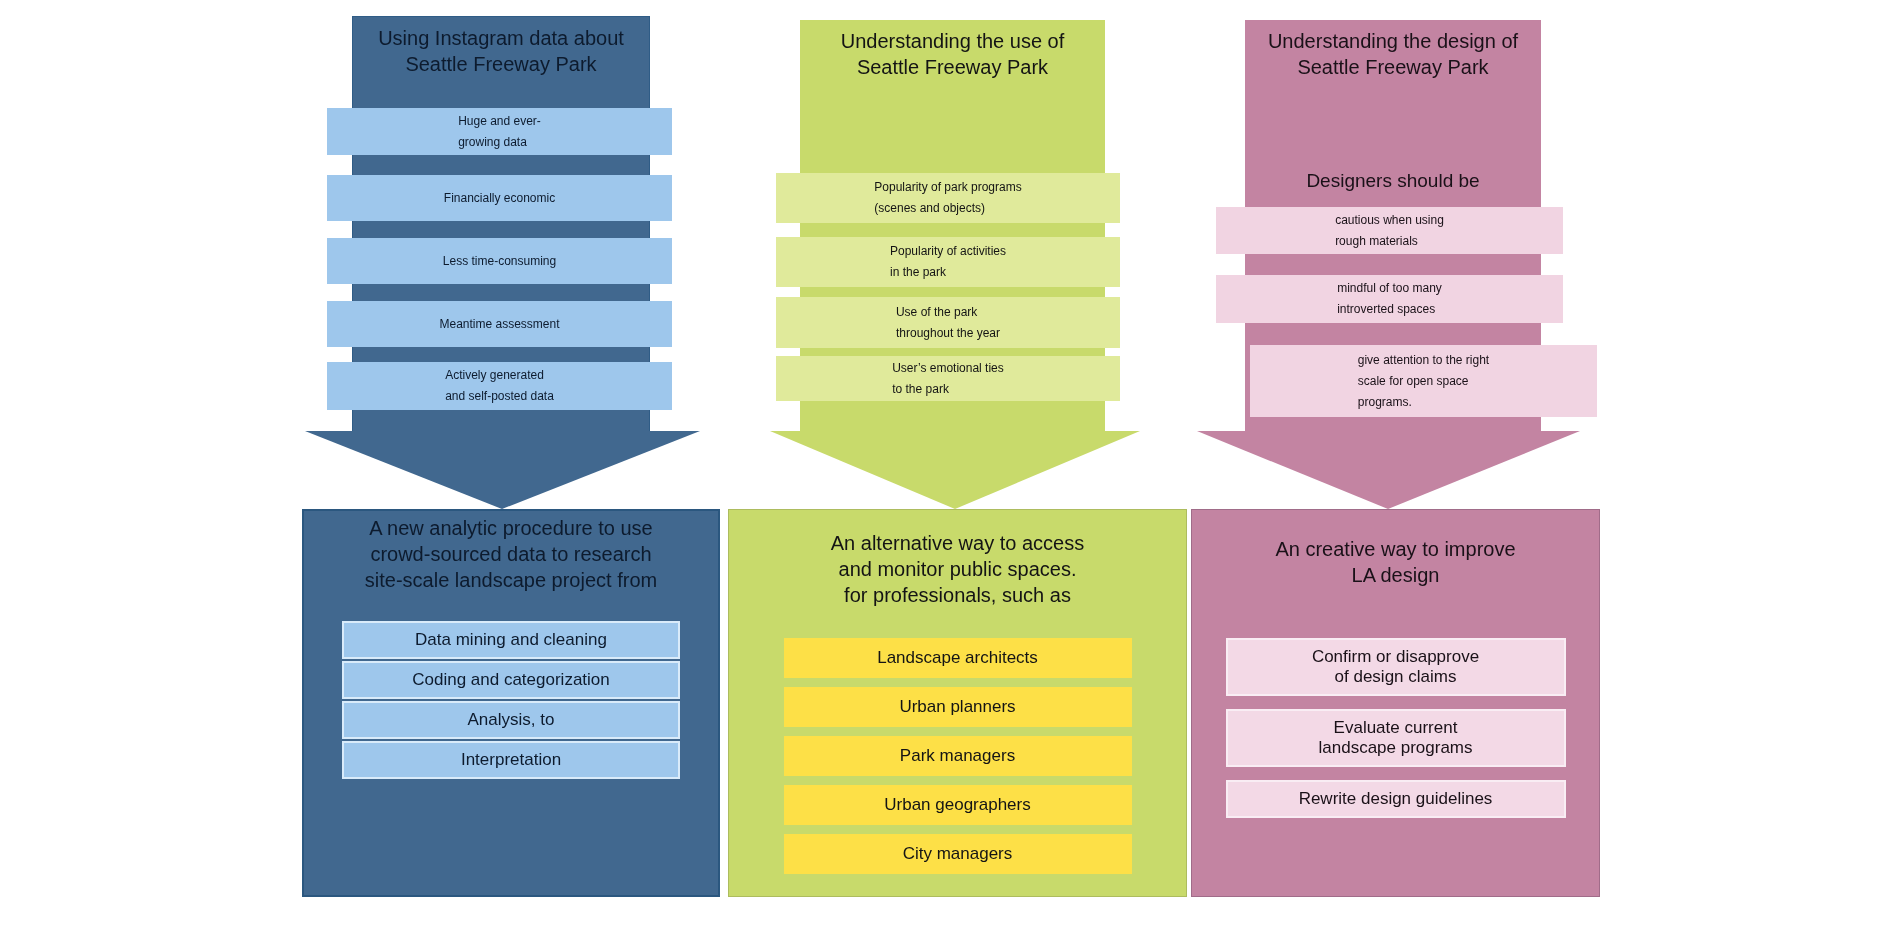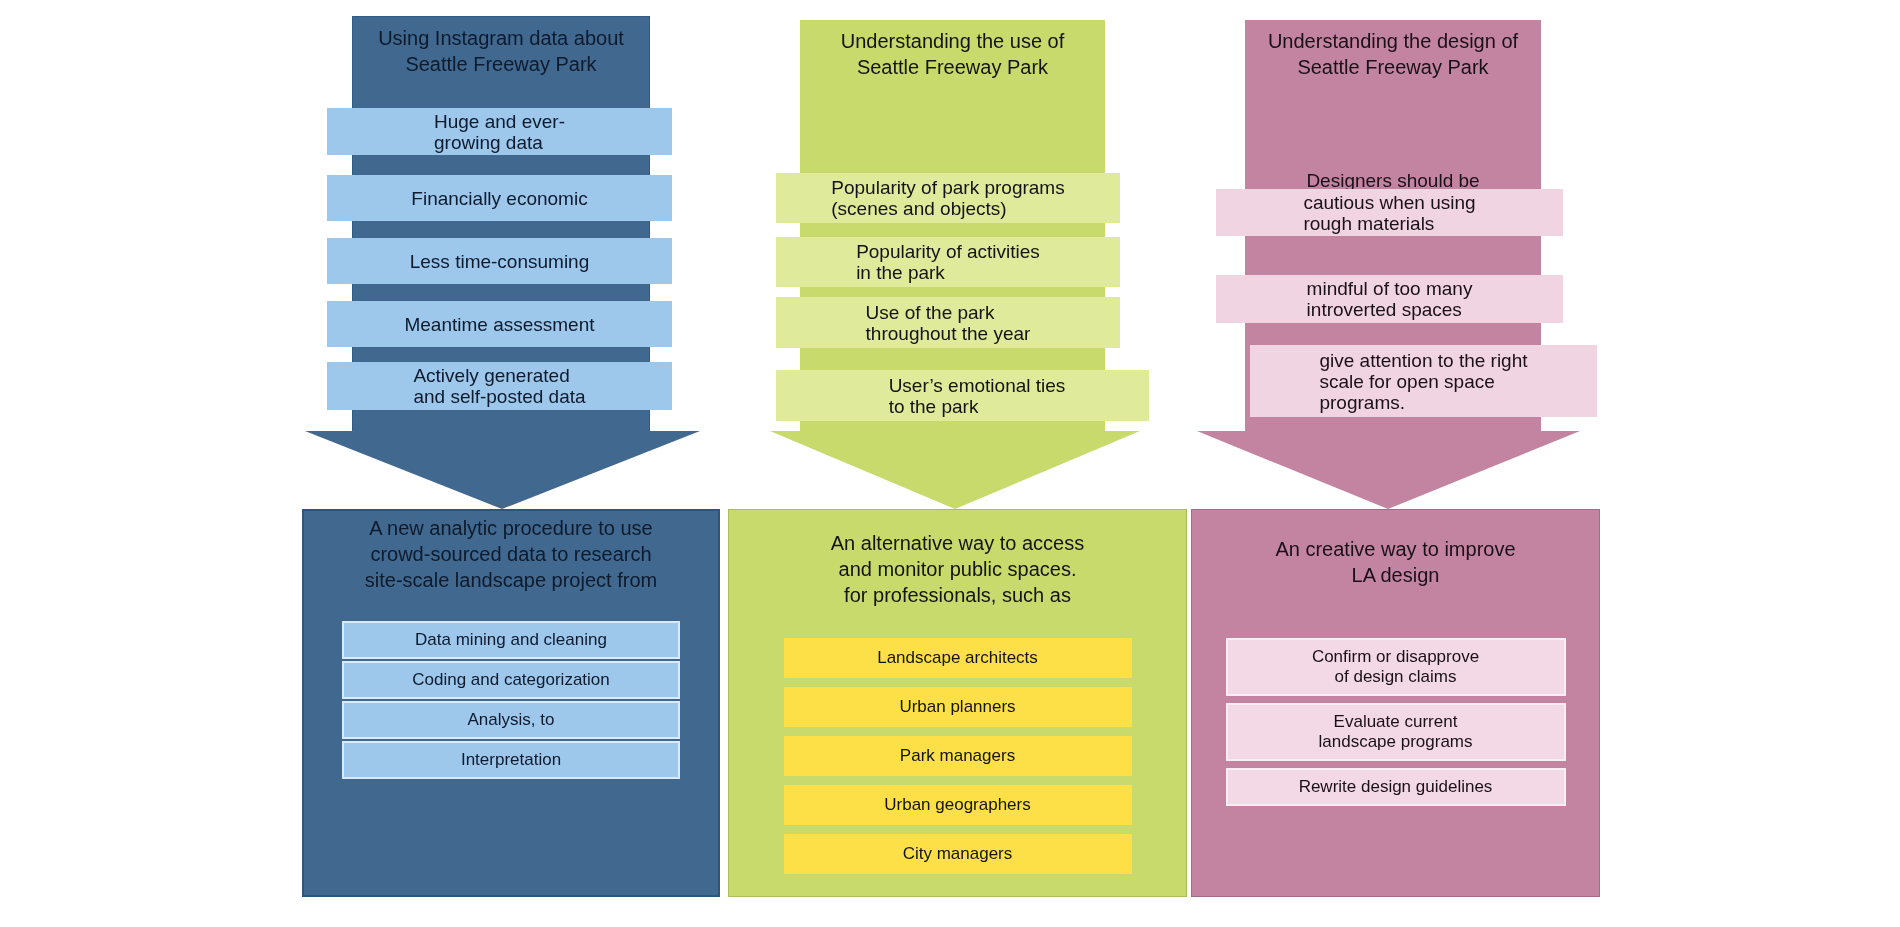--- a/index.html
+++ b/index.html
@@ -7,21 +7,21 @@
     position:relative;width:1900px;height:927px;background:#ffffff;
     font-family:"Liberation Sans", sans-serif;color:#111;overflow:hidden;
   }
   
   .stem{position:absolute;z-index:1;}
   .stem-title{padding-top:8px;text-align:center;white-space:pre-line;
     font-size:20px;line-height:26px;font-weight:400;}
   .sub-title{position:absolute;left:0;right:0;text-align:center;
     font-size:19px;white-space:pre-line;}
   .bar{position:absolute;z-index:2;display:flex;align-items:center;justify-content:center;}
-  .bar .txt{text-align:left;white-space:pre-line;font-size:19px;line-height:21px;}
+  .bar .txt{text-align:left;white-space:pre-line;font-size:12px;line-height:21px;}
   .arrow{position:absolute;width:0;height:0;z-index:1;}
   .result{position:absolute;box-sizing:border-box;}
   .result-title{text-align:center;white-space:pre-line;font-size:20px;line-height:26px;}
   .result-items{display:flex;flex-direction:column;align-items:center;}
   .item{box-sizing:border-box;display:flex;align-items:center;justify-content:center;
     text-align:center;white-space:pre-line;font-size:17px;line-height:20px;padding:7px 4px;}
 
   
   .c1-text{color:#0D1B2E;}
   #c1-stem{left:352px;top:16px;width:298px;height:416px;background:#41688F;border:1px solid #2F5C86;box-sizing:border-box;}
@@ -34,40 +34,40 @@
   #c1-result{left:302px;top:509px;width:418px;height:388px;background:#41688F;border:2px solid #2B577F;}
   #c1-result .result-title{padding-top:4px;}
   #c1-result .result-items{margin-top:28px;gap:2px;}
   #c1-result .item{width:338px;min-height:38px;background:#9EC7EC;border:2px solid #D9EBFA;}
 
   
   .c2-text{color:#141414;}
   #c2-stem{left:800px;top:20px;width:305px;height:412px;background:#C8DA6B;}
   .c2-bar{left:776px;width:344px;background:#E0EA9B;}
   #c2-b0{top:173px;height:50px;} #c2-b1{top:237px;height:50px;}
-  #c2-b2{top:297px;height:51px;} #c2-b3{top:370px;height:51px;padding-left:29px;}
+  #c2-b2{top:297px;height:51px;} #c2-b3{top:356px;height:45px;}
   #c2-arrow{left:770px;top:431px;border-left:185px solid transparent;
     border-right:185px solid transparent;border-top:78px solid #C8DA6B;}
   #c2-result{left:728px;top:509px;width:459px;height:388px;background:#C8DA6B;border:1px solid #ADBC5E;}
   #c2-result .result-title{padding-top:20px;}
   #c2-result .result-items{margin-top:30px;gap:9px;}
   #c2-result .item{width:348px;min-height:40px;background:#fde047;}
 
   
   .c3-text{color:#1A1118;}
   #c3-stem{left:1245px;top:20px;width:296px;height:412px;background:#C384A2;}
   #c3-sub{top:150px;}
   .c3-bar{left:1216px;width:347px;background:#F1D4E2;}
-  #c3-b0{top:189px;height:47px;} #c3-b1{top:275px;height:48px;}
+  #c3-b0{top:207px;height:47px;} #c3-b1{top:275px;height:48px;}
   #c3-b2{top:345px;height:72px;margin-left:34px;}
   #c3-arrow{left:1197px;top:431px;border-left:191px solid transparent;
     border-right:192px solid transparent;border-top:78px solid #C384A2;}
   #c3-result{left:1191px;top:509px;width:409px;height:388px;background:#C384A2;border:1px solid #A06C89;}
   #c3-result .result-title{padding-top:26px;}
-  #c3-result .result-items{margin-top:50px;gap:7px;}
+  #c3-result .result-items{margin-top:50px;gap:13px;}
   #c3-result .item{width:340px;min-height:38px;background:#F3D9E6;border:2px solid #F9EDF4;}
 </style>
 </head>
 <body>
 
 <div class="canvas">
 
   <div class="stem c1-text" id="c1-stem">
     <div class="stem-title">Using Instagram data about
 Seattle Freeway Park</div>

